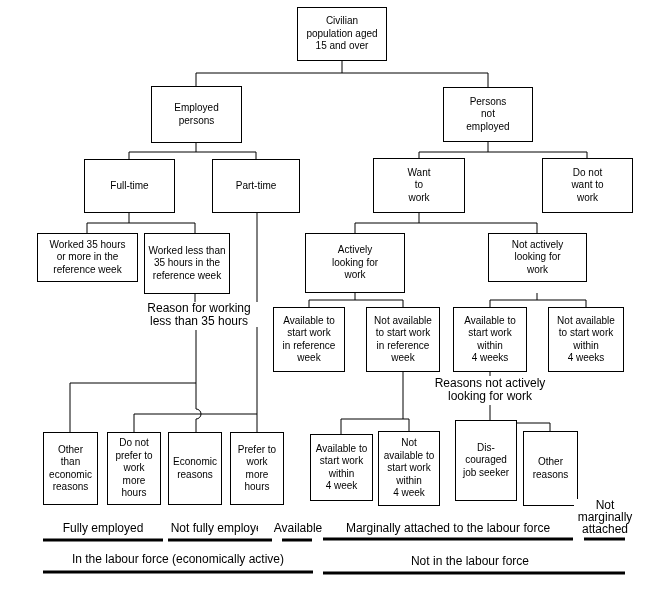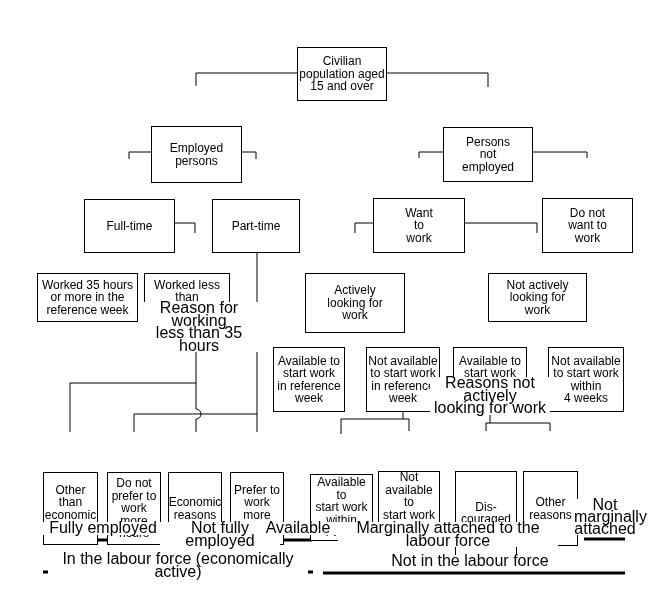--- a/index.html
+++ b/index.html
@@ -13,27 +13,27 @@
   }
   #wires{position:absolute;left:0;top:0;}
   .box{
     position:absolute;
     box-sizing:border-box;
     border:1px solid #000000;
     background:#ffffff;
     display:flex;align-items:center;justify-content:center;
     text-align:center;
     white-space:pre-line;
-    font-size:12px;line-height:12.5px;margin-top:40px;
+    font-size:10px;line-height:12.5px;
   }
   .flabel{
     position:absolute;
     text-align:center;
     white-space:pre-line;
-    font-size:16px;line-height:12.5px;
+    font-size:12px;line-height:12.5px;
     background:#ffffff;
   }
 </style>
 </head>
 <body>
 
 <div id="canvas">
 
   <svg id="wires" width="667" height="600" viewBox="0 0 667 600" aria-hidden="true">
 
@@ -119,21 +119,21 @@
 hours</div>
   <div class="box" style="left:310px;top:434px;width:63px;height:67px">Available to
 start work
 within
 4 week</div>
   <div class="box" style="left:378px;top:431px;width:62px;height:75px">Not
 available to
 start work
 within
 4 week</div>
-  <div class="box" style="left:455px;top:431px;width:62px;height:97px">Dis-
+  <div class="box" style="left:455px;top:420px;width:62px;height:81px">Dis-
 couraged
 job seeker</div>
   <div class="box" style="left:523px;top:431px;width:55px;height:75px">Other
 reasons</div>
 
   <div class="flabel" style="left:139px;top:302px;width:120px">Reason for working
 less than 35 hours</div>
   <div class="flabel" style="left:430px;top:377px;width:120px">Reasons not actively
 looking for work</div>
 

